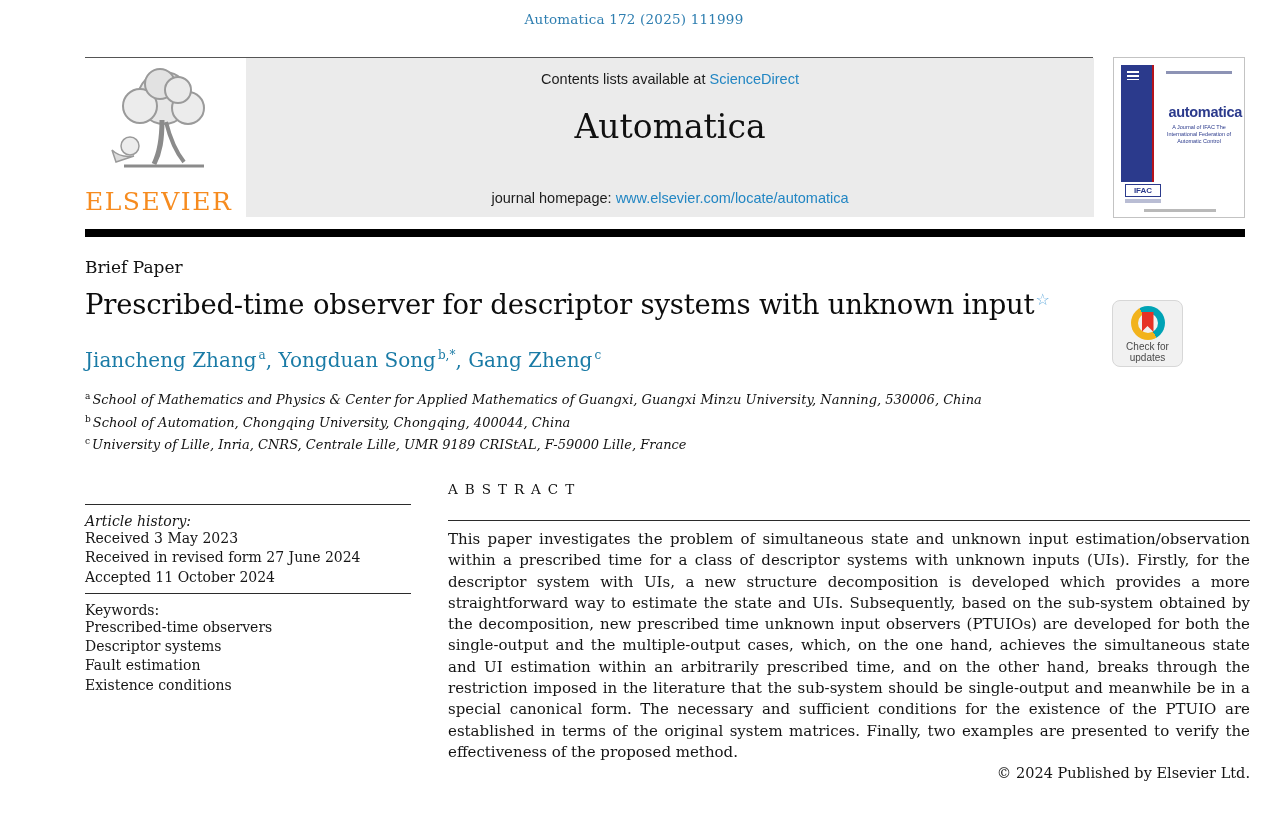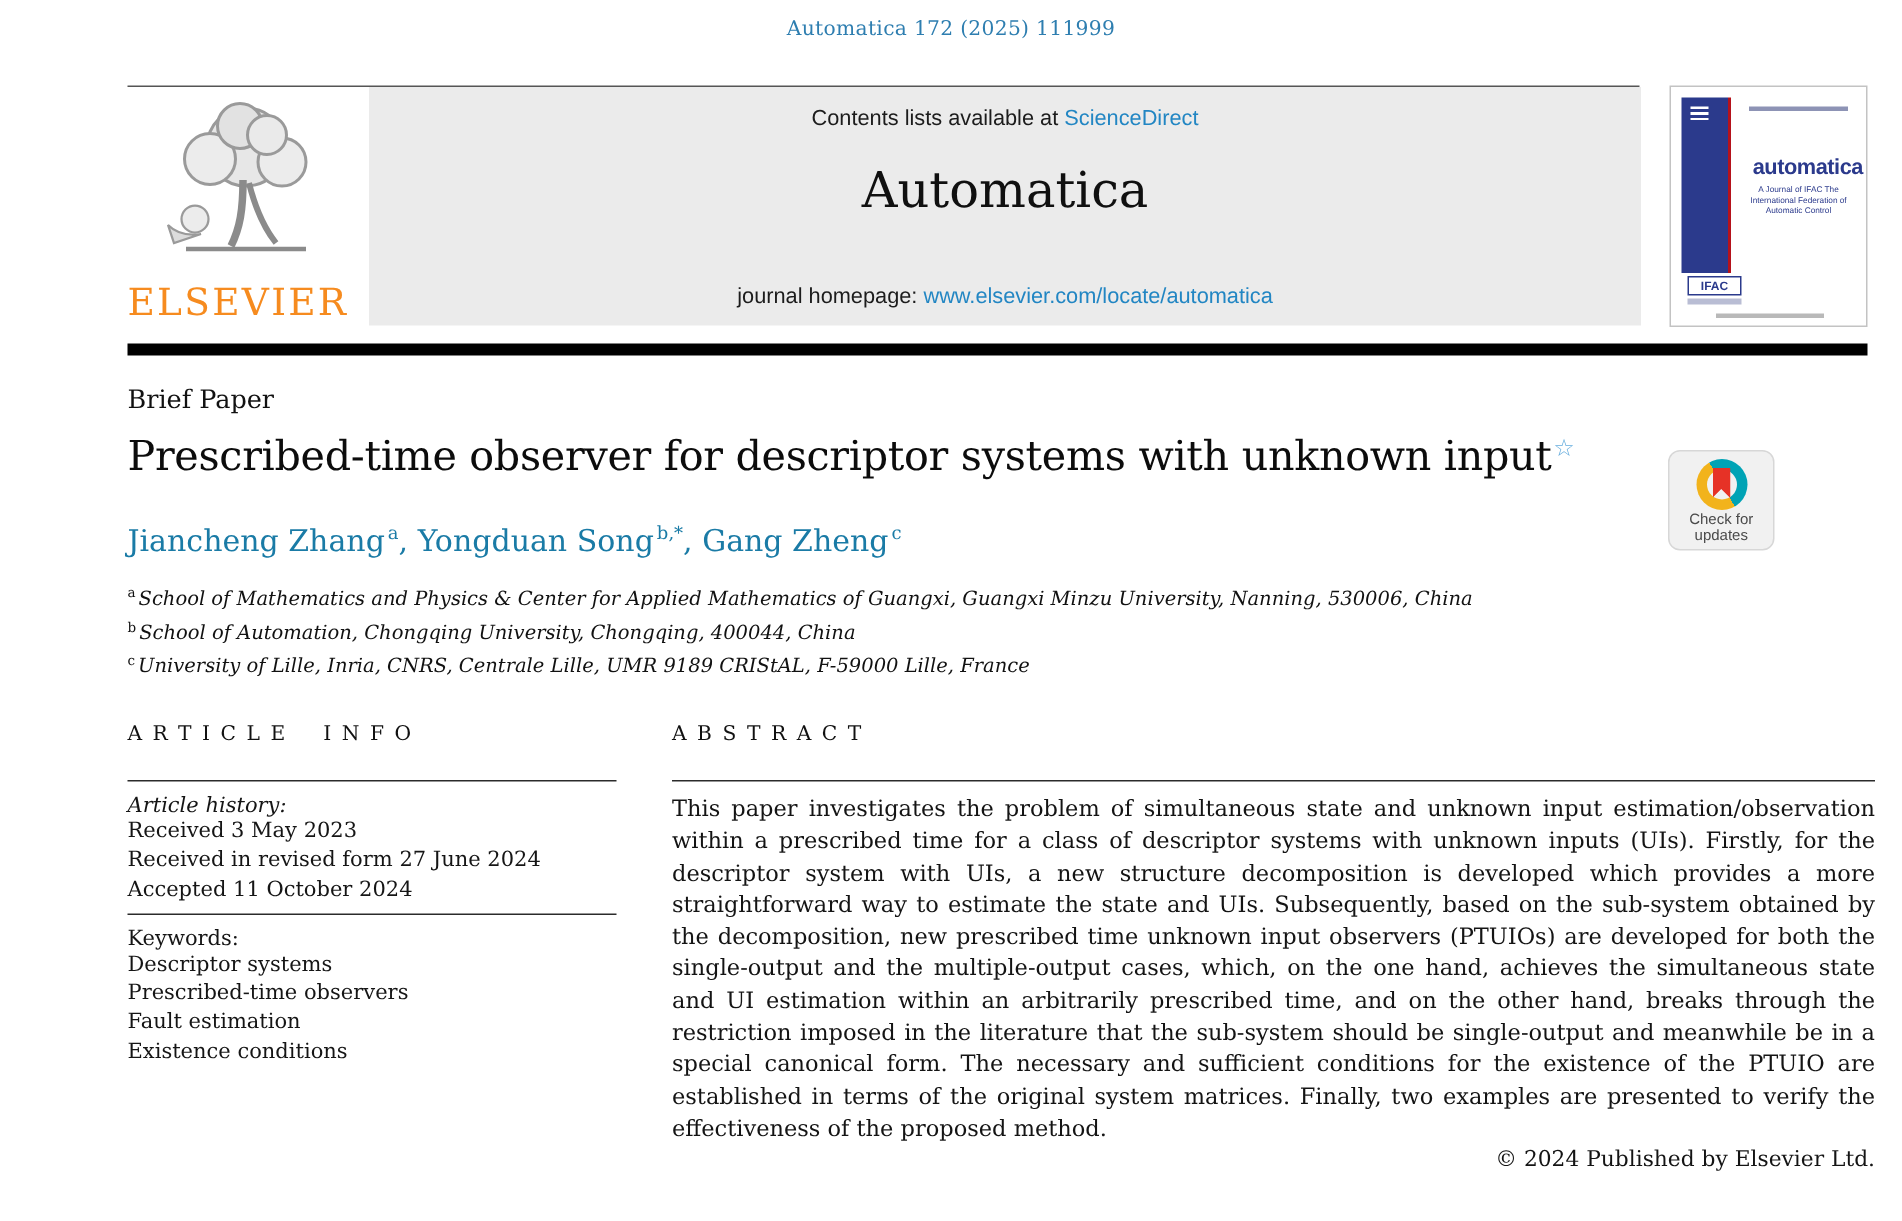--- a/index.html
+++ b/index.html
@@ -164,30 +164,29 @@
     <span>Jiancheng Zhang</span><sup>a</sup><span>, </span><span>Yongduan Song</span><sup>b,*</sup><span>, </span><span>Gang Zheng</span><sup>c</sup>
   </div>
 
   <div class="affils">
     <div><sup>a</sup><span>School of Mathematics and Physics &amp; Center for Applied Mathematics of Guangxi, Guangxi Minzu University, Nanning, 530006, China</span></div>
     <div><sup>b</sup><span>School of Automation, Chongqing University, Chongqing, 400044, China</span></div>
     <div><sup>c</sup><span>University of Lille, Inria, CNRS, Centrale Lille, UMR 9189 CRIStAL, F-59000 Lille, France</span></div>
   </div>
 
   <div class="col-info">
-    <div class="sec-head">ARTICLE INFO</div>
     <div class="rule rule1"></div>
     <div class="hist-label">Article history:</div>
     <div class="hist-line">Received 3 May 2023</div>
     <div class="hist-line">Received in revised form 27 June 2024</div>
     <div class="hist-line">Accepted 11 October 2024</div>
     <div class="rule rule2"></div>
     <div class="kw-label">Keywords:</div>
+    <div class="kw-line">Prescribed-time observers</div>
     <div class="kw-line">Descriptor systems</div>
-    <div class="kw-line">Prescribed-time observers</div>
     <div class="kw-line">Fault estimation</div>
     <div class="kw-line">Existence conditions</div>
   </div>
 
   <div class="col-abs">
     <div class="sec-head">ABSTRACT</div>
     <div class="rule rule1"></div>
     <div class="abs-text">This paper investigates the problem of simultaneous state and unknown input estimation/observation within a prescribed time for a class of descriptor systems with unknown inputs (UIs). Firstly, for the descriptor system with UIs, a new structure decomposition is developed which provides a more straightforward way to estimate the state and UIs. Subsequently, based on the sub-system obtained by the decomposition, new prescribed time unknown input observers (PTUIOs) are developed for both the single-output and the multiple-output cases, which, on the one hand, achieves the simultaneous state and UI estimation within an arbitrarily prescribed time, and on the other hand, breaks through the restriction imposed in the literature that the sub-system should be single-output and meanwhile be in a special canonical form. The necessary and sufficient conditions for the existence of the PTUIO are established in terms of the original system matrices. Finally, two examples are presented to verify the effectiveness of the proposed method.</div>
     <div class="abs-copy">© 2024 Published by Elsevier Ltd.</div>
   </div>

